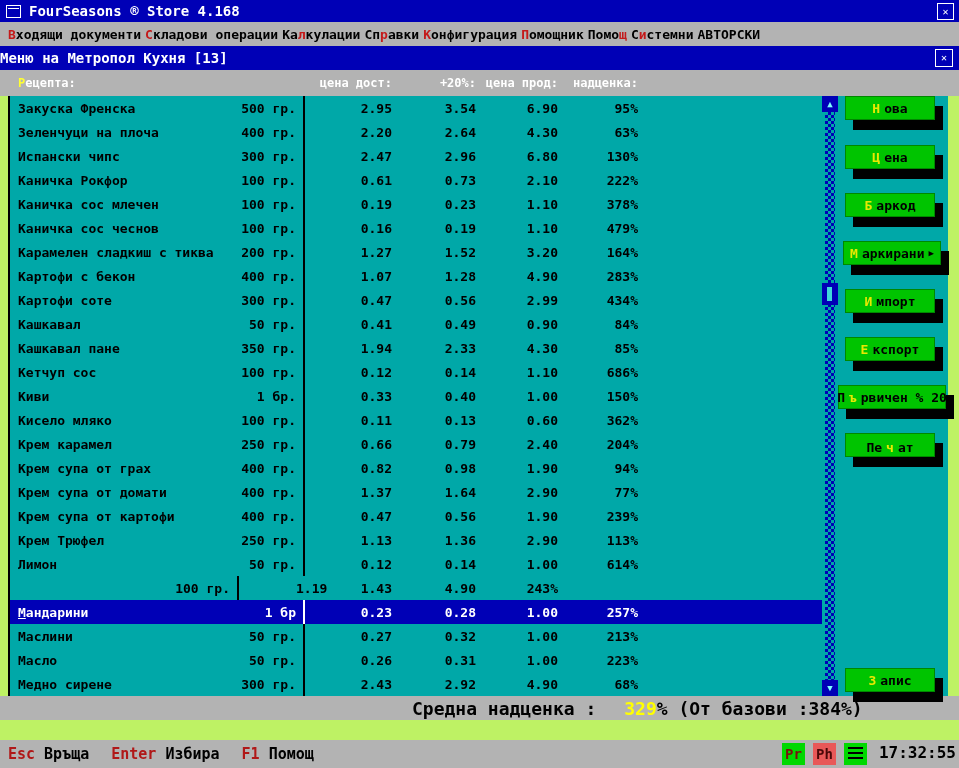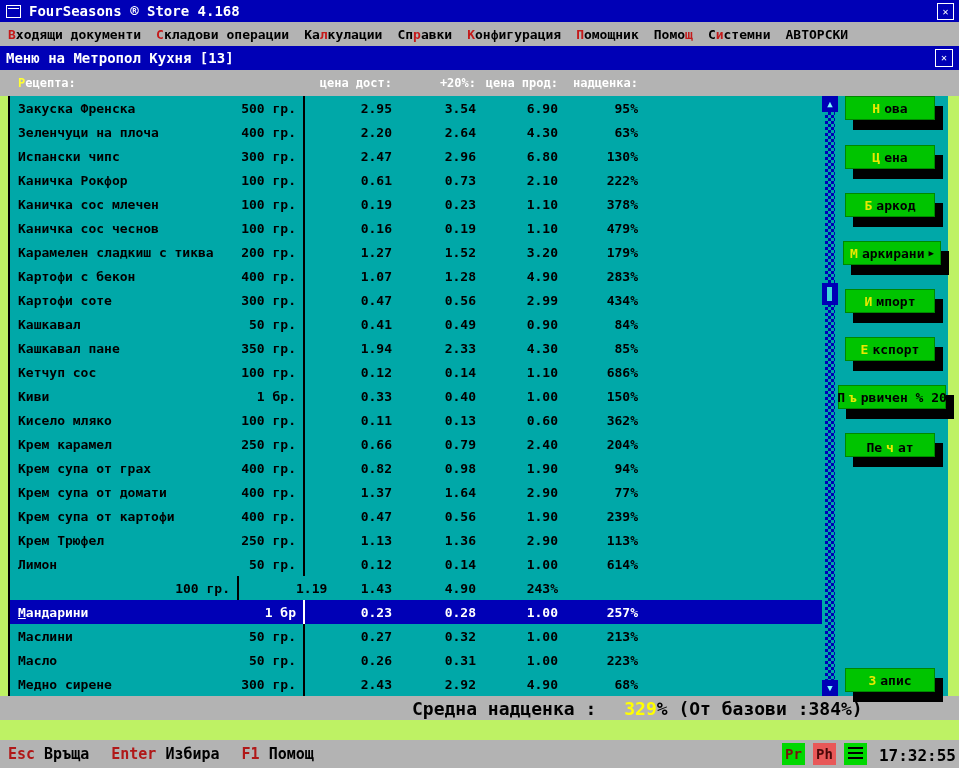--- a/index.html
+++ b/index.html
@@ -25,29 +25,29 @@
   }
   .xbox{
     position:absolute; right:5px; top:3px; width:15px; height:15px;
     border:1px solid #fff; color:#fff; font-size:10px; line-height:15px;
     text-align:center; cursor:default;
   }
   
   .menubar{
     position:absolute; top:22px; left:0; width:959px; height:24px;
     background:#b3b3b3; color:#000; display:flex; align-items:center;
-    font-size:13px; padding-left:8px; box-sizing:border-box; gap:15px;
+    font-size:13px; padding-left:8px; box-sizing:border-box; gap:4px;
   }
   .menu-item{white-space:nowrap;}
   .menu-item .hot{color:#c41a1a;}
   
   .subtitlebar{
     position:absolute; top:46px; left:0; width:959px; height:24px;
     background:#0000b6; color:#fff; display:flex; align-items:center;
-    font-size:14px; padding-left:6px; box-sizing:border-box;
+    font-size:14px; box-sizing:border-box;
   }
   .xbox-sub{top:3px; right:6px; width:16px; height:16px; line-height:16px;}
   
   .headerrow{
     position:absolute; top:70px; left:0; width:959px; height:26px;
     background:#b3b3b3; color:#fff; font-size:12px;
     display:grid; grid-template-columns:212px 66px 14px 82px 84px 82px 80px;
     align-items:center; padding-left:18px; box-sizing:border-box;
   }
   .headerrow .num{text-align:right;}
@@ -113,21 +113,21 @@
   .statusline .yellow{color:#ffff00; margin-left:28px;}
   
   .footer{
     position:absolute; top:740px; left:0; width:959px; height:28px;
     background:#b3b3b3; color:#000; font-size:15px;
     display:flex; align-items:center; padding-left:8px; box-sizing:border-box;
   }
   .fkeys{display:flex; align-items:center; gap:9px;}
   .fkey{color:#b01818;}
   .flabel{margin-right:13px;}
-  .fright{position:absolute; right:3px; top:3px; display:flex; align-items:flex-end; gap:8px;margin-left:24px;}
+  .fright{position:absolute; right:3px; top:3px; display:flex; align-items:flex-start; gap:8px;margin-left:24px;}
   .indbox{
     width:23px; height:22px; text-align:center; line-height:22px; font-size:14px;
   }
   .ind-pr{background:#00d800; color:#7a1010;}
   .ind-ph{background:#e85858; color:#4a0808;}
   .ind-list{background:#00d800; position:relative;}
   .ind-list::before{
     content:""; position:absolute; left:4px; right:4px; top:4px; bottom:4px;
     background:repeating-linear-gradient(#000 0 2px, transparent 2px 5px);
   }
@@ -226,21 +226,21 @@
         <span class="num c-price">1.10</span>
         <span class="num c-markup">479%</span>
       </div>
       <div class="trow">
         <span class="c-name">Карамелен сладкиш с тиква</span>
         <span class="num c-qty">200 гр.</span>
         <span class="c-sep"></span>
         <span class="num c-cost">1.27</span>
         <span class="num c-plus20">1.52</span>
         <span class="num c-price">3.20</span>
-        <span class="num c-markup">179%</span>
+        <span class="num c-markup">164%</span>
       </div>
       <div class="trow">
         <span class="c-name">Картофи с бекон</span>
         <span class="num c-qty">400 гр.</span>
         <span class="c-sep"></span>
         <span class="num c-cost">1.07</span>
         <span class="num c-plus20">1.28</span>
         <span class="num c-price">4.90</span>
         <span class="num c-markup">283%</span>
       </div>

